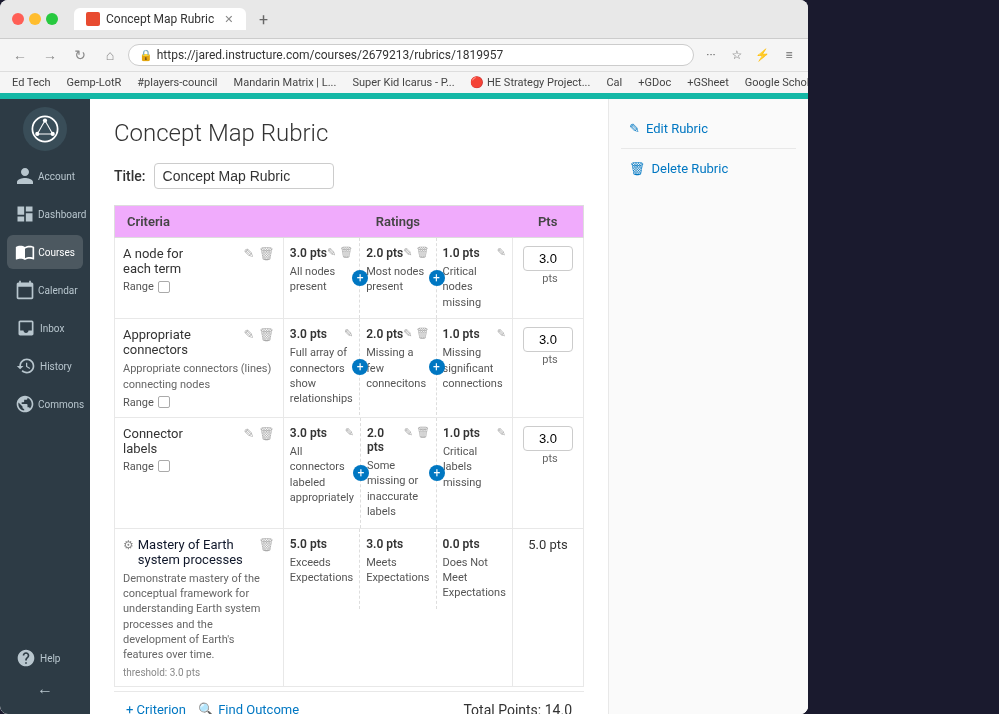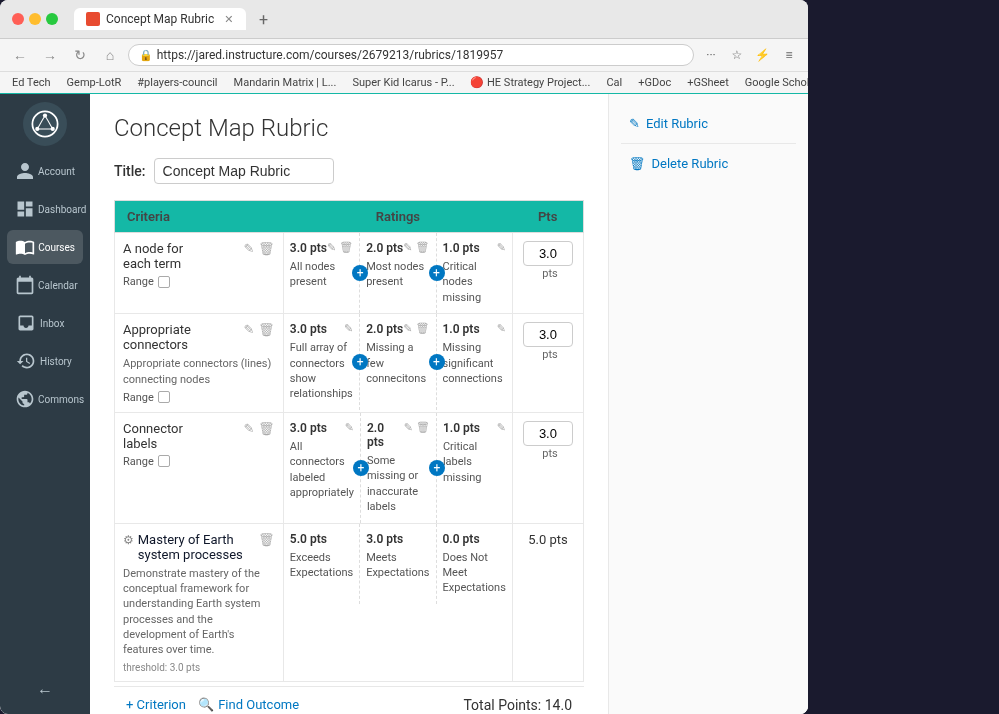--- a/index.html
+++ b/index.html
@@ -19,21 +19,21 @@
     .new-tab-btn { width: 20px; height: 20px; color: #666; font-size: 16px; cursor: pointer; display: flex; align-items: center; justify-content: center; }
 
     .browser-toolbar { background: #f5f5f5; padding: 4px 8px; display: flex; align-items: center; gap: 6px; border-bottom: 1px solid #ddd; }
     .nav-btn { width: 24px; height: 24px; color: #888; cursor: pointer; display: flex; align-items: center; justify-content: center; font-size: 14px; background: none; border: none; }
     .address-bar { flex: 1; background: white; border: 1px solid #ccc; border-radius: 16px; padding: 3px 10px; font-size: 12px; color: #333; display: flex; align-items: center; gap: 4px; }
     .secure-icon { color: #4caf50; font-size: 11px; }
     .address-text { flex: 1; font-size: 12px; color: #333; }
     .toolbar-icons { display: flex; gap: 4px; align-items: center; }
     .toolbar-icon { width: 22px; height: 22px; color: #666; cursor: pointer; display: flex; align-items: center; justify-content: center; font-size: 12px; }
 
-    .bookmarks-bar { background: #f5f5f5; padding: 2px 8px; display: flex; align-items: center; gap: 8px; border-bottom: 1px solid #14b8a6; font-size: 11px; overflow: hidden; white-space: nowrap; }
+    .bookmarks-bar { background: #f5f5f5; padding: 2px 8px; display: flex; align-items: center; gap: 8px; border-bottom: 6px solid #14b8a6; font-size: 11px; overflow: hidden; white-space: nowrap; }
     .bookmark-item { color: #444; cursor: pointer; padding: 2px 4px; border-radius: 3px; display: flex; align-items: center; gap: 3px; font-size: 11px; }
 
     
     .app-container { display: flex; flex: 1; overflow: hidden; background: white; }
 
     
     .sidebar { width: 90px; background: #2d3b45; display: flex; flex-direction: column; align-items: center; padding: 8px 0; gap: 4px; }
     .sidebar-logo { width: 44px; height: 44px; background: #394d58; border-radius: 50%; display: flex; align-items: center; justify-content: center; margin-bottom: 4px; }
     .sidebar-logo svg { width: 28px; height: 28px; fill: white; }
     .sidebar-item { display: flex; flex-direction: row; align-items: center; gap: 3px; padding: 6px 8px; border-radius: 6px; cursor: pointer; width: 76px; }
@@ -49,21 +49,21 @@
     
     .main-content { flex: 1; overflow-y: auto; padding: 20px 24px; background: white; }
     .page-title { font-size: 24px; font-weight: 300; color: #333; margin-bottom: 16px; }
 
     .rubric-title-row { display: flex; align-items: center; gap: 8px; margin-bottom: 16px; }
     .title-label { font-size: 14px; color: #333; font-weight: 500; }
     .title-input { border: 1px solid #ccc; border-radius: 4px; padding: 4px 8px; font-size: 14px; color: #333; width: 180px; }
 
     
     .rubric-table { width: 100%; border: 1px solid #ddd; border-radius: 4px; border-collapse: collapse; }
-    .rubric-table th { background: #14b8a6; padding: 8px 12px; font-size: 13px; font-weight: 600; color: #444; border-bottom: 1px solid #ddd; text-align: left; }
+    .rubric-table th { background: #f0abfc; padding: 8px 12px; font-size: 13px; font-weight: 600; color: #444; border-bottom: 1px solid #ddd; text-align: left; }
     .rubric-table th.center { text-align: center; }
     .rubric-table td { padding: 8px; border: 1px solid #e8e8e8; vertical-align: top; font-size: 12px; }
     .criteria-col { width: 240px; }
     .ratings-col { }
     .pts-col { width: 90px; }
 
     .criteria-cell { padding: 8px 10px; }
     .criteria-header { display: flex; align-items: flex-start; gap: 37px; }
     .criteria-name { font-size: 13px; color: #333; font-weight: 400; flex: 1; }
     .criteria-icons { display: flex; gap: 4px; color: #aaa; font-size: 13px; }
@@ -236,20 +236,28 @@
           <svg width="20" height="20" viewBox="0 0 24 24" fill="currentColor">
               <path d="M12 2C6.48 2 2 6.48 2 12s4.48 10 10 10 10-4.48 10-10S17.52 2 12 2zm-1 17.93c-3.95-.49-7-3.85-7-7.93 0-.62.08-1.21.21-1.79L9 15v1c0 1.1.9 2 2 2v1.93zm6.9-2.54c-.26-.81-1-1.39-1.9-1.39h-1v-3c0-.55-.45-1-1-1H8v-2h2c.55 0 1-.45 1-1V7h2c1.1 0 2-.9 2-2v-.41c2.93 1.19 5 4.06 5 7.41 0 2.08-.8 3.97-2.1 5.39z"></path>
             </svg>
         </div>
         <span class="sidebar-item-label">Commons</span>
       </div>
 
       <div class="sidebar-spacer"></div>
 
       <div class="sidebar-bottom">
+        <div class="sidebar-item">
+          <div class="sidebar-item-icon">
+            <svg width="20" height="20" viewBox="0 0 24 24" fill="currentColor">
+                <path d="M12 2C6.48 2 2 6.48 2 12s4.48 10 10 10 10-4.48 10-10S17.52 2 12 2zm1 17h-2v-2h2v2zm2.07-7.75l-.9.92C13.45 12.9 13 13.5 13 15h-2v-.5c0-1.1.45-2.1 1.17-2.83l1.24-1.26c.37-.36.59-.86.59-1.41 0-1.1-.9-2-2-2s-2 .9-2 2H8c0-2.21 1.79-4 4-4s4 1.79 4 4c0 .88-.36 1.68-.93 2.25z"></path>
+              </svg>
+          </div>
+          <span class="sidebar-item-label">Help</span>
+        </div>
         <div class="collapse-btn">←</div>
       </div>
     </div>
 
     <div class="main-content">
       <h1 class="page-title">Concept Map Rubric</h1>
 
       <div class="rubric-title-row">
         <span class="title-label">Title:</span>
         <input class="title-input" type="text" value="Concept Map Rubric" style="">

